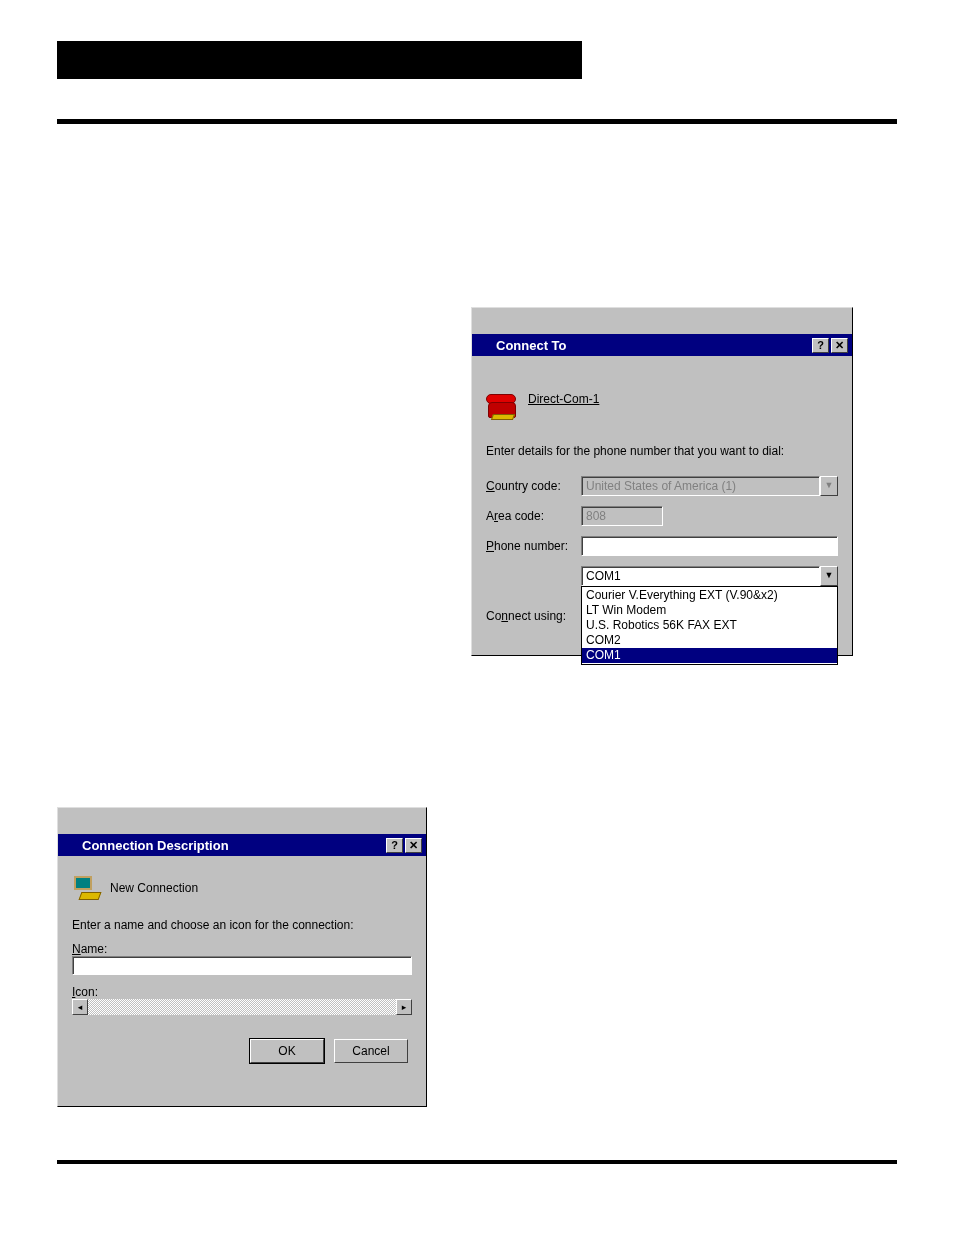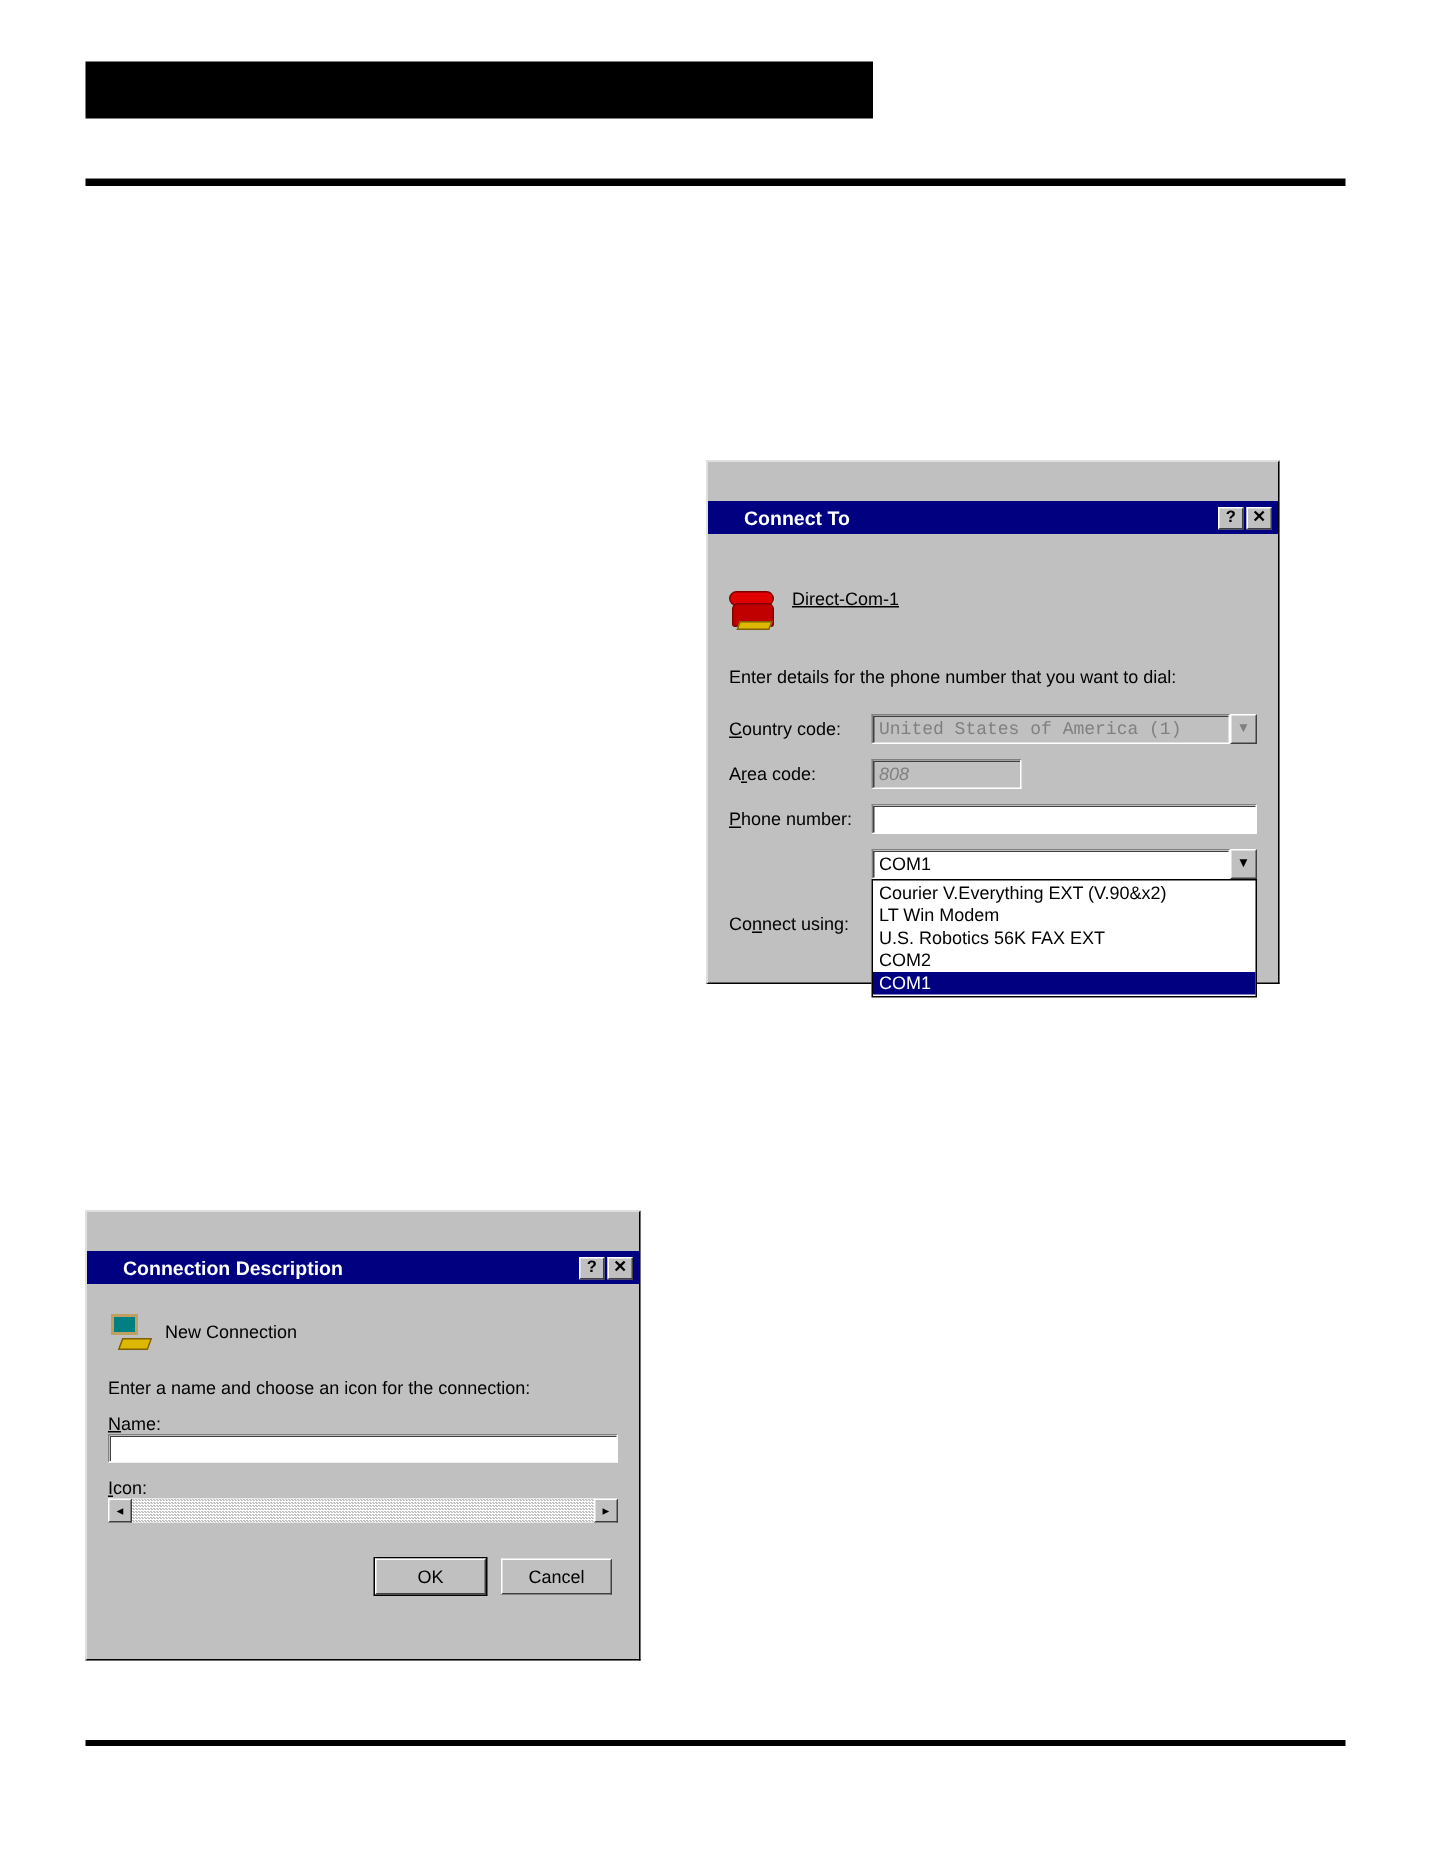--- a/index.html
+++ b/index.html
@@ -310,31 +310,31 @@
       <span>Direct-Com-1</span>
     </div>
     <div style="margin-bottom:18px;">Enter details for the phone number that you want to dial:</div>
 
     <div class="row">
       <div class="lbl">
         <span class="underline-letter">C</span><span>ountry code:</span>
       </div>
       <div style="flex:1; display:flex;">
         <div class="combo" style="flex:1;">
-          <div class="disabled-input" style="flex:1;font-family:Liberation Mono, monospace;">United States of America (1)</div>
+          <div class="disabled-input" style="flex:1;">United States of America (1)</div>
           <div class="drop-btn disabled">▼</div>
         </div>
       </div>
     </div>
 
     <div class="row">
       <div class="lbl">
         <span>A</span><span class="underline-letter">r</span><span>ea code:</span>
       </div>
-      <div class="disabled-input" style="width:100px;font-style:italic;">808</div>
+      <div class="disabled-input" style="width:82px;">808</div>
     </div>
 
     <div class="row">
       <div class="lbl">
         <span class="underline-letter">P</span><span>hone number:</span>
       </div>
       <div class="sunken-input" style="flex:1;"></div>
     </div>
 
     <div class="row" style="margin-bottom:0;">

